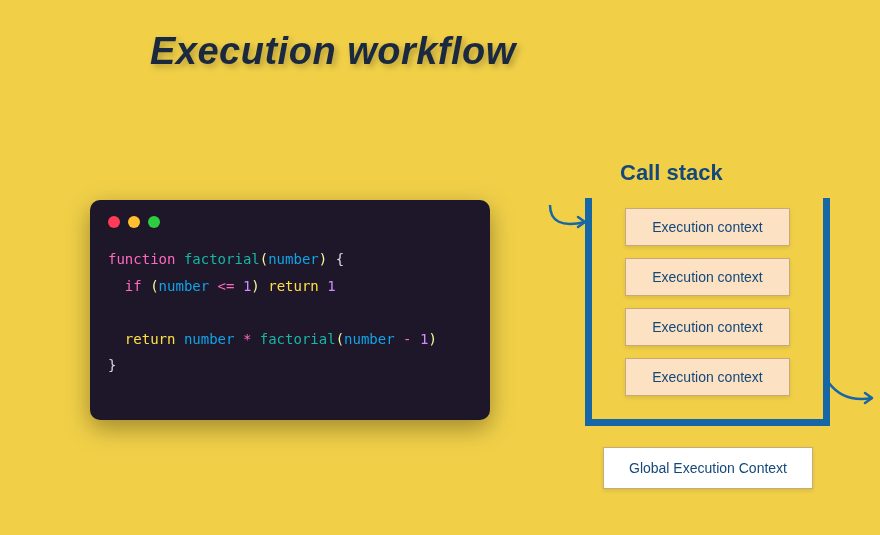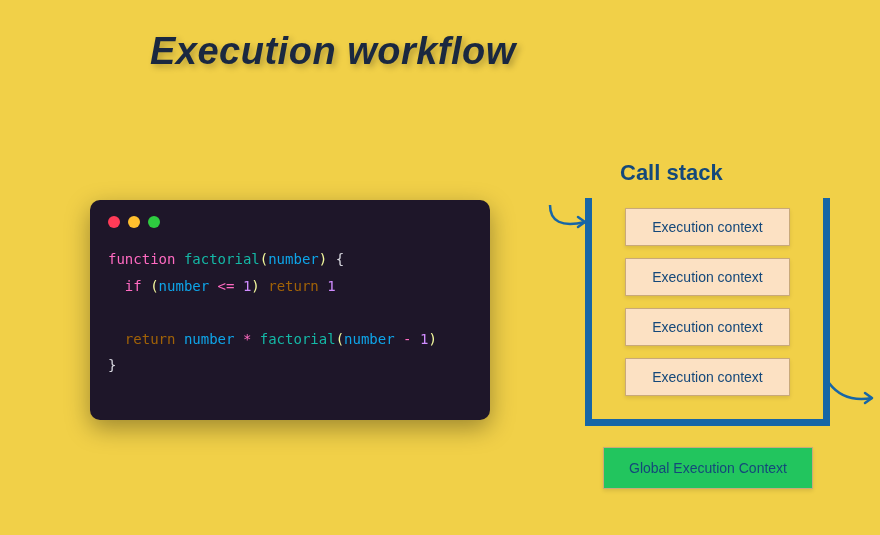--- a/index.html
+++ b/index.html
@@ -52,21 +52,21 @@
       line-height: 1.9;
       color: #d8d8e0;
       white-space: pre;
     }
     .code .kw { color: #ff6ac1; }
     .code .fn { color: #14b8a6; }
     .code .param { color: #0ea5e9; }
     .code .punct { color: #f3f99d; }
     .code .op { color: #ff6ac1; }
     .code .num { color: #d08cff; }
-    .code .ret { color: #a16207; }
+    .code .ret { color: #fde047; }
     .code .brace { color: #d8d8e0; }
     .code .star { color: #ff6ac1; }
 
     .stack-title {
       position: absolute;
       top: 160px;
       left: 620px;
       font-size: 22px;
       font-weight: 700;
       color: #14487a;
@@ -96,21 +96,21 @@
       color: #14487a;
       font-weight: 500;
       box-shadow: 0 2px 4px rgba(0,0,0,0.1);
     }
     .global-box {
       position: absolute;
       top: 447px;
       left: 603px;
       width: 210px;
       padding: 12px 12px;
-      background: #22c55e;
+      background: #ffffff;
       border: 1px solid #c9a97a;
       text-align: center;
       font-size: 14px;
       color: #14487a;
       font-weight: 500;
       box-shadow: 0 2px 4px rgba(0,0,0,0.1);
     }
     .arrow-left {
       position: absolute;
       top: 200px;

